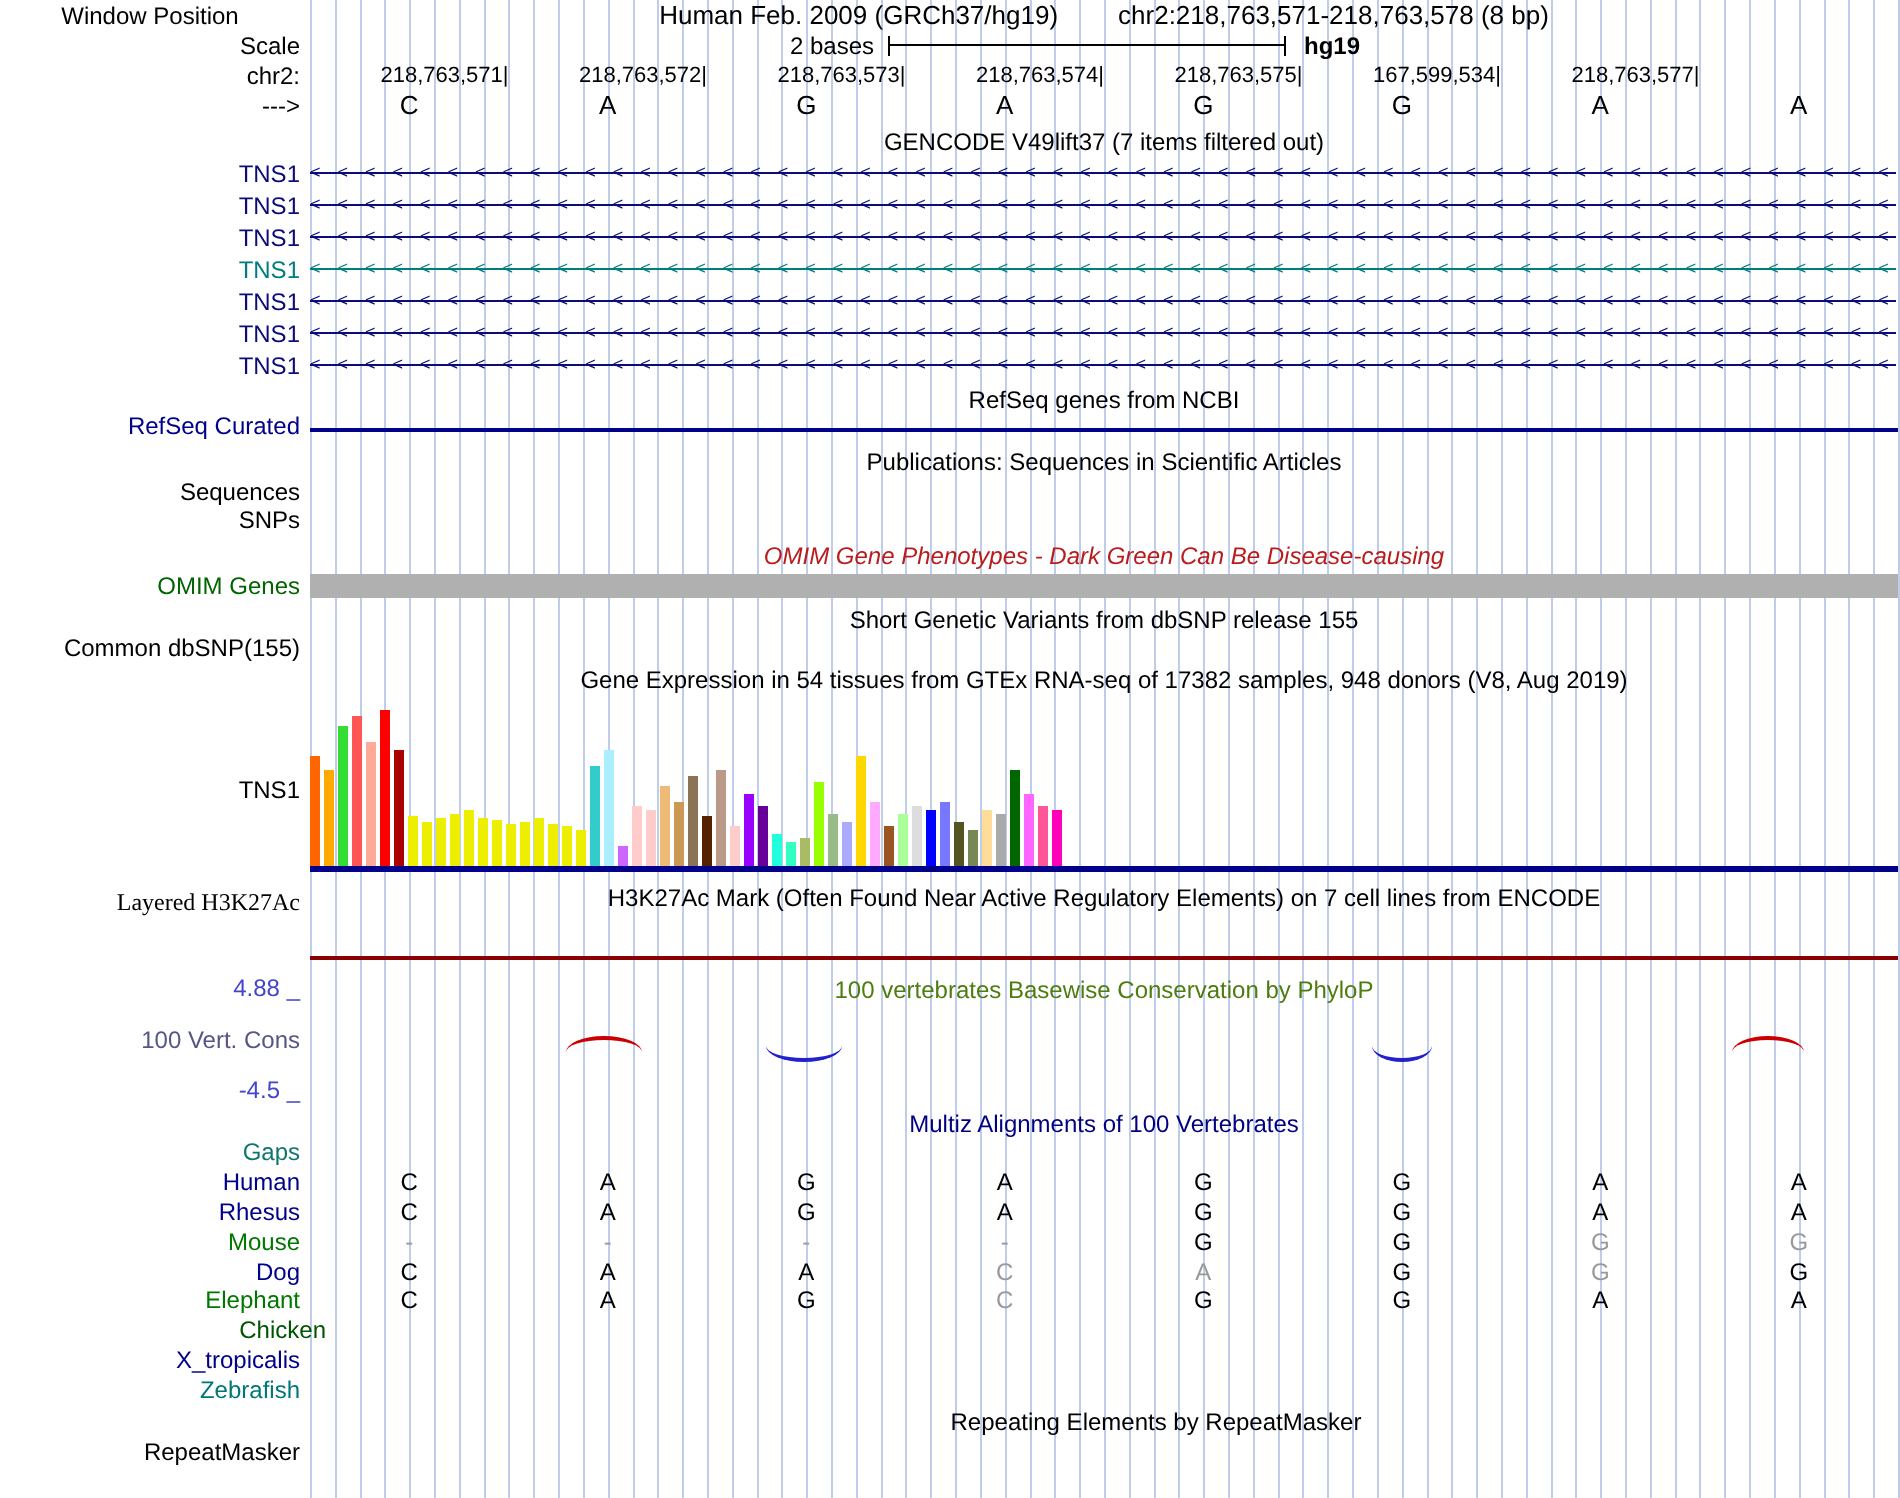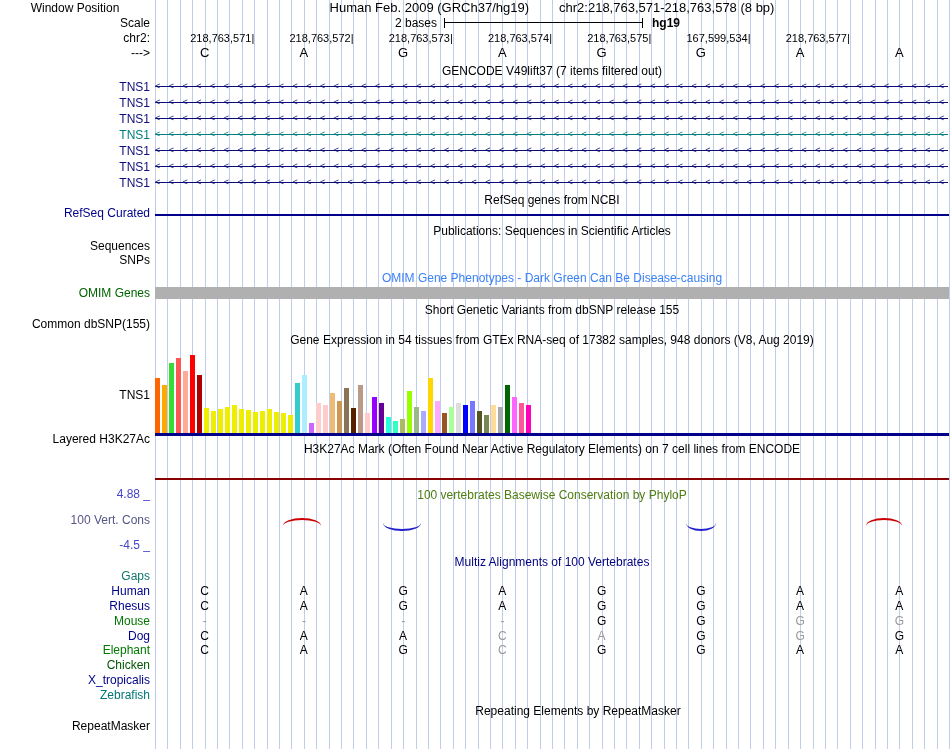--- a/index.html
+++ b/index.html
@@ -47,36 +47,36 @@
     font-size:9px;letter-spacing:3px;overflow:hidden;white-space:nowrap;
     background:linear-gradient(to bottom,transparent 6px,currentColor 6px,currentColor 7px,transparent 7px);
   }
   #refseq-title{top:193px;}
   #refseq-label-row{top:206px;}
   #refseq-label-row .row-label{color:#00008b;}
   #refseq-line{position:absolute;left:155px;top:214px;width:794px;height:2px;background:#00008b;}
   #pubs-title{top:224px;}
   #seq-row{top:239px;}
   #snps-row{top:253px;}
-  #omim-title{top:271px;color:#3b82f6;}
+  #omim-title{top:271px;color:#b91c1c;font-style:italic;}
   #omim-label-row{top:286px;}
   #omim-label-row .row-label{color:#006400;}
   #omim-bar{position:absolute;left:155px;top:287px;width:794px;height:12px;background:#b0b0b0;}
   #dbsnp-title{top:303px;}
   #dbsnp-label-row{top:317px;}
   #gtex-title{top:333px;}
   #gtex-label-row{top:388px;}
   #gtex-bars{
     position:absolute;left:155px;top:352px;width:794px;height:81px;
     display:flex;align-items:flex-end;gap:2px;
   }
   .gtex-bar{width:5px;flex:0 0 5px;}
   #gtex-baseline{position:absolute;left:155px;top:433px;width:794px;height:3px;background:#00008b;}
   #h3k-title{top:442px;}
-  #h3k-label-row{top:432px;}
+  #h3k-label-row{top:444px;font-family:Liberation Serif, serif;}
   #h3k-line{position:absolute;left:155px;top:478px;width:794px;height:2px;background:#8b0000;}
   #cons-max-row{top:487px;}
   #cons-title{top:488px;color:#4d7c0f;}
   .cons-axis .row-label{color:#4444cc;}
   #cons-label-row{top:513px;}
   #cons-label-row .row-label{color:#555588;}
   #cons-area{position:absolute;left:0;top:512px;width:950px;height:28px;}
   .cons-mark{position:absolute;}
   .cons-mark.up{top:6px;height:6px;border-top:2px solid;border-radius:50% / 100% 100% 0 0;}
   .cons-mark.down{top:11px;height:6px;border-bottom:2px solid;border-radius:50% / 0 0 100% 100%;}
@@ -354,21 +354,21 @@
         <span class="aln-cell">A</span>
         <span class="aln-cell">G</span>
         <span class="aln-cell dim">C</span>
         <span class="aln-cell">G</span>
         <span class="aln-cell">G</span>
         <span class="aln-cell">A</span>
         <span class="aln-cell">A</span>
       </div>
     </div>
     <div class="aln-row">
-      <span class="row-label" style="color: rgb(0, 85, 0);">Chicken</span>
+      <span class="row-label" style="color: rgb(0, 85, 0); padding-left: 13px;">Chicken</span>
       <div class="aln-cells">
         <span class="aln-cell"></span>
         <span class="aln-cell"></span>
         <span class="aln-cell"></span>
         <span class="aln-cell"></span>
         <span class="aln-cell"></span>
         <span class="aln-cell"></span>
         <span class="aln-cell"></span>
         <span class="aln-cell"></span>
       </div>

